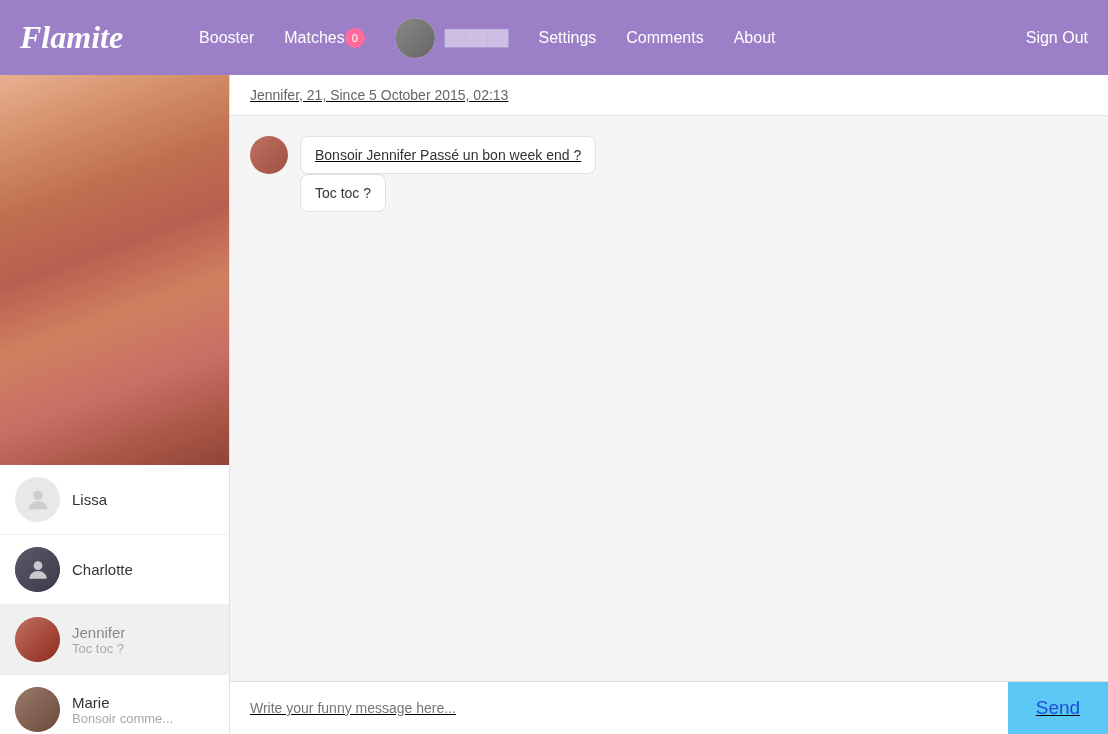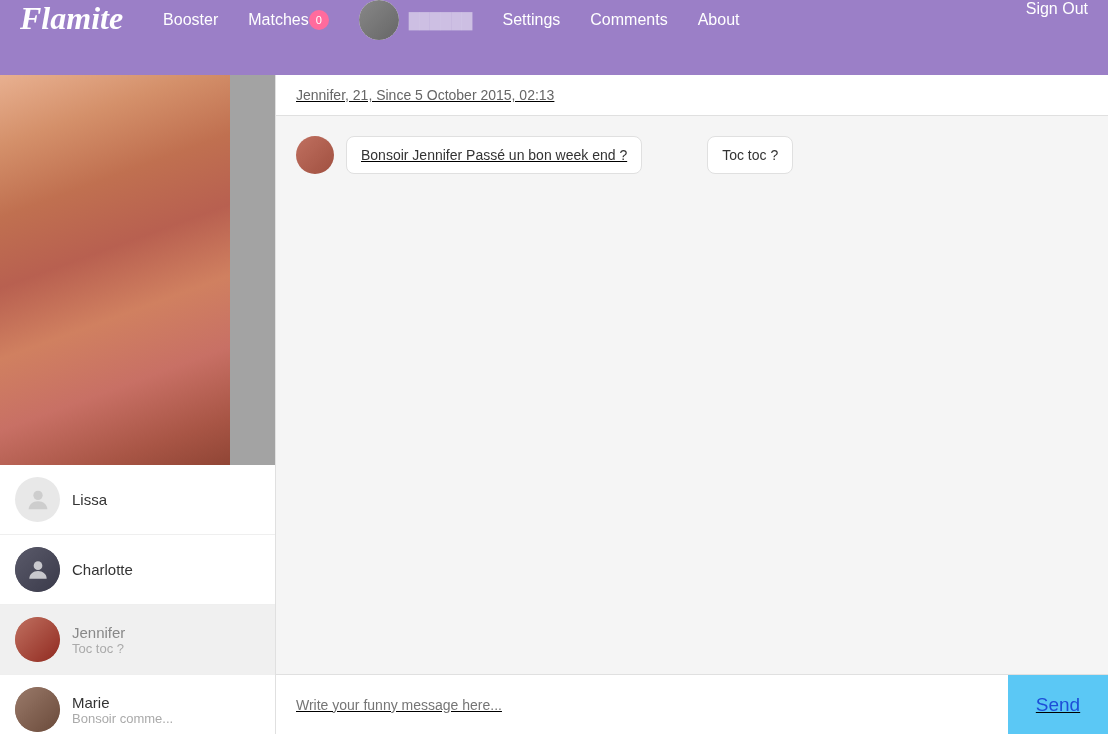--- a/index.html
+++ b/index.html
@@ -3,37 +3,38 @@
   <meta charset="utf-8">
   <style>
     * { margin: 0; padding: 0; box-sizing: border-box; }
     body { font-family: Arial, sans-serif; width: 1108px; height: 734px; overflow: hidden; background: #f5f5f5; }
 
     
     .header {
       background: #9b7fc7;
       height: 75px;
       display: flex;
-      align-items: flex-start;
+      align-items: center;
       padding: 0 20px;
       position: relative;
     }
     .logo {
       color: white;
       font-size: 32px;
       font-style: italic;
       font-weight: bold;
       font-family: Georgia, serif;
       margin-right: 40px;
     }
     .nav {
       display: flex;
       align-items: center;
       gap: 30px;
       flex: 1;
+      margin-left: 36px;
     }
     .nav-item {
       color: white;
       font-size: 16px;
       cursor: pointer;
       text-decoration: none;
     }
     .matches-badge {
       display: flex;
       align-items: center;
@@ -73,22 +74,22 @@
     }
 
     
     .main {
       display: flex;
       height: calc(734px - 75px);
     }
 
     
     .sidebar {
-      width: 276px;
-      background: #a3a3a3;
+      width: 230px;
+      background: #eab308;
       overflow-y: auto;
       border-right: 1px solid #e0e0e0;
       flex-shrink: 0;
     }
 
     
     .profile-image {
       width: 230px;
       height: 390px;
       background: linear-gradient(135deg, #c8845a 0%, #d4956e 20%, #b87050 40%, #e8a070 60%, #c07060 80%, #a85040 100%);
@@ -171,22 +172,21 @@
       padding: 12px 20px;
       font-size: 14px;
       color: #666;
       border-bottom: 1px solid #e0e0e0;
     }
     .chat-messages {
       flex: 1;
       padding: 20px;
       overflow-y: auto;
       display: flex;
-      flex-direction: row;
-      gap: 15px;
+      flex-direction: column;
     }
     .message-row {
       display: flex;
       align-items: flex-start;
       gap: 12px;
     }
     .message-avatar {
       width: 38px;
       height: 38px;
       border-radius: 50%;
@@ -209,21 +209,21 @@
       padding: 10px 14px;
       font-size: 14px;
       color: #333;
       margin-left: 50px;
       display: inline-block;
     }
 
     
     .chat-input-area {
       display: flex;
-      height: 60px;
+      height: 53px;
       border-top: 1px solid #e0e0e0;
     }
     .chat-input {
       flex: 1;
       padding: 15px 20px;
       font-size: 14px;
       color: #aaa;
       border: none;
       outline: none;
       background: white;

